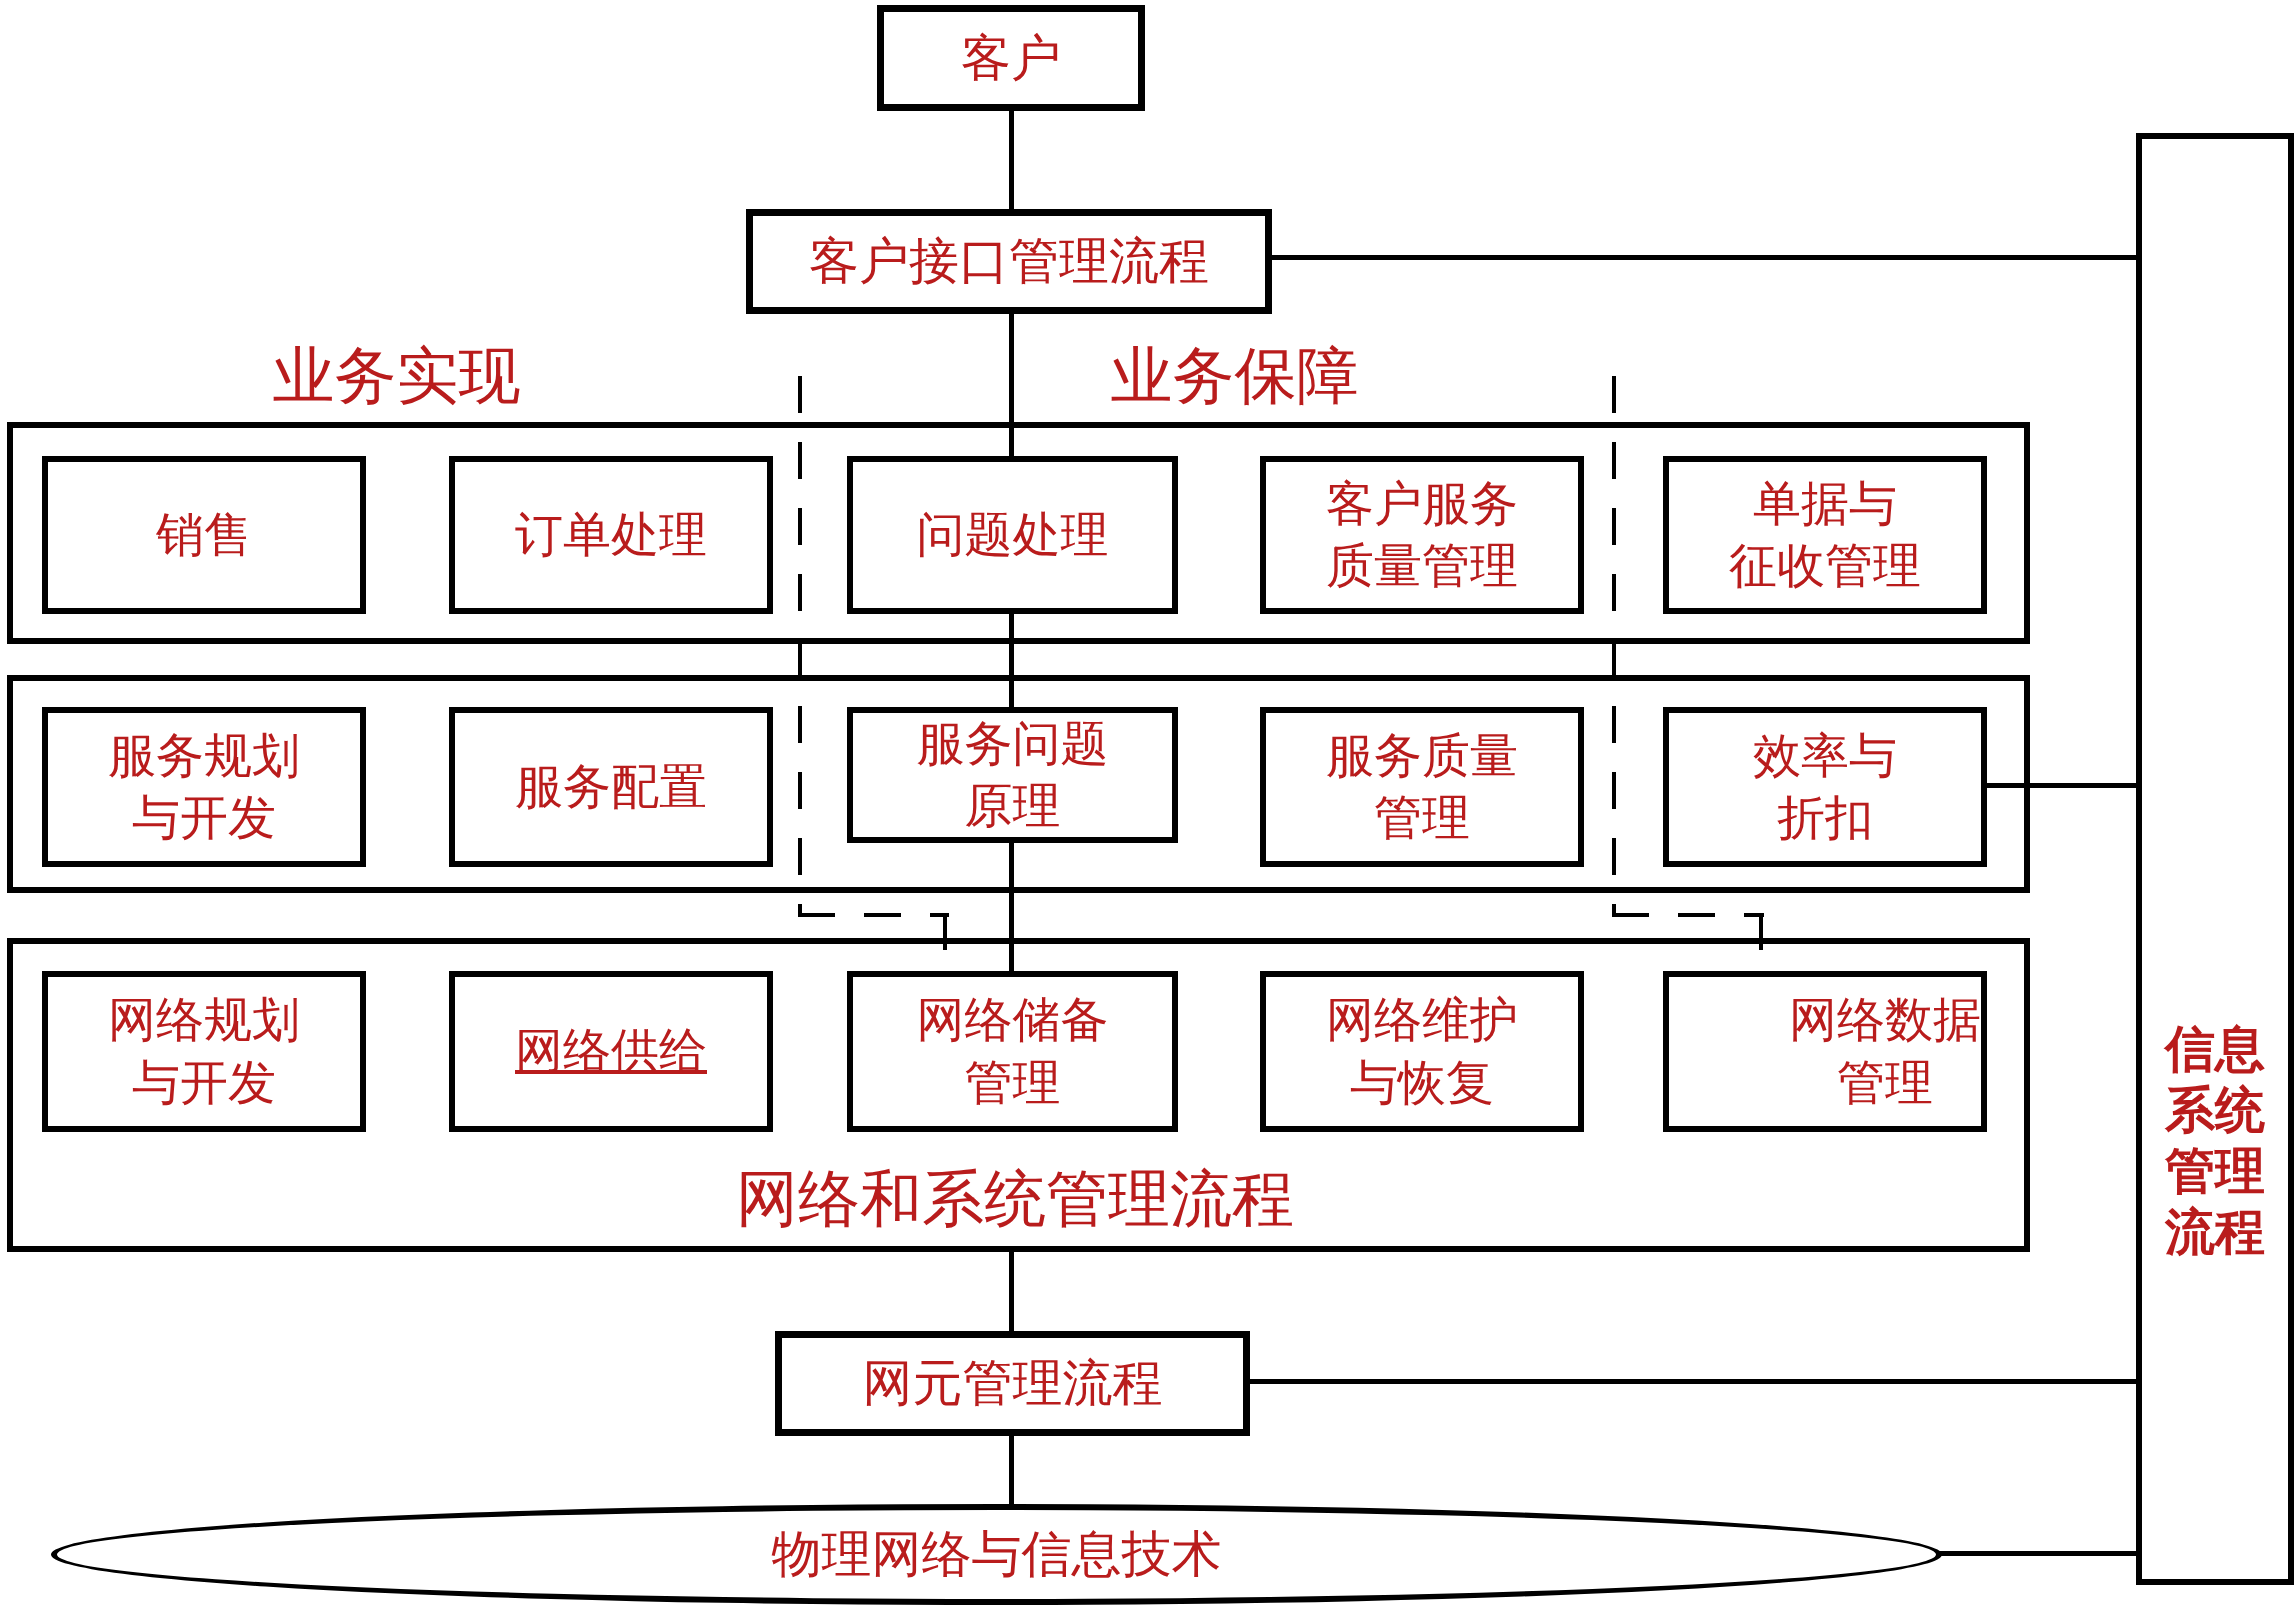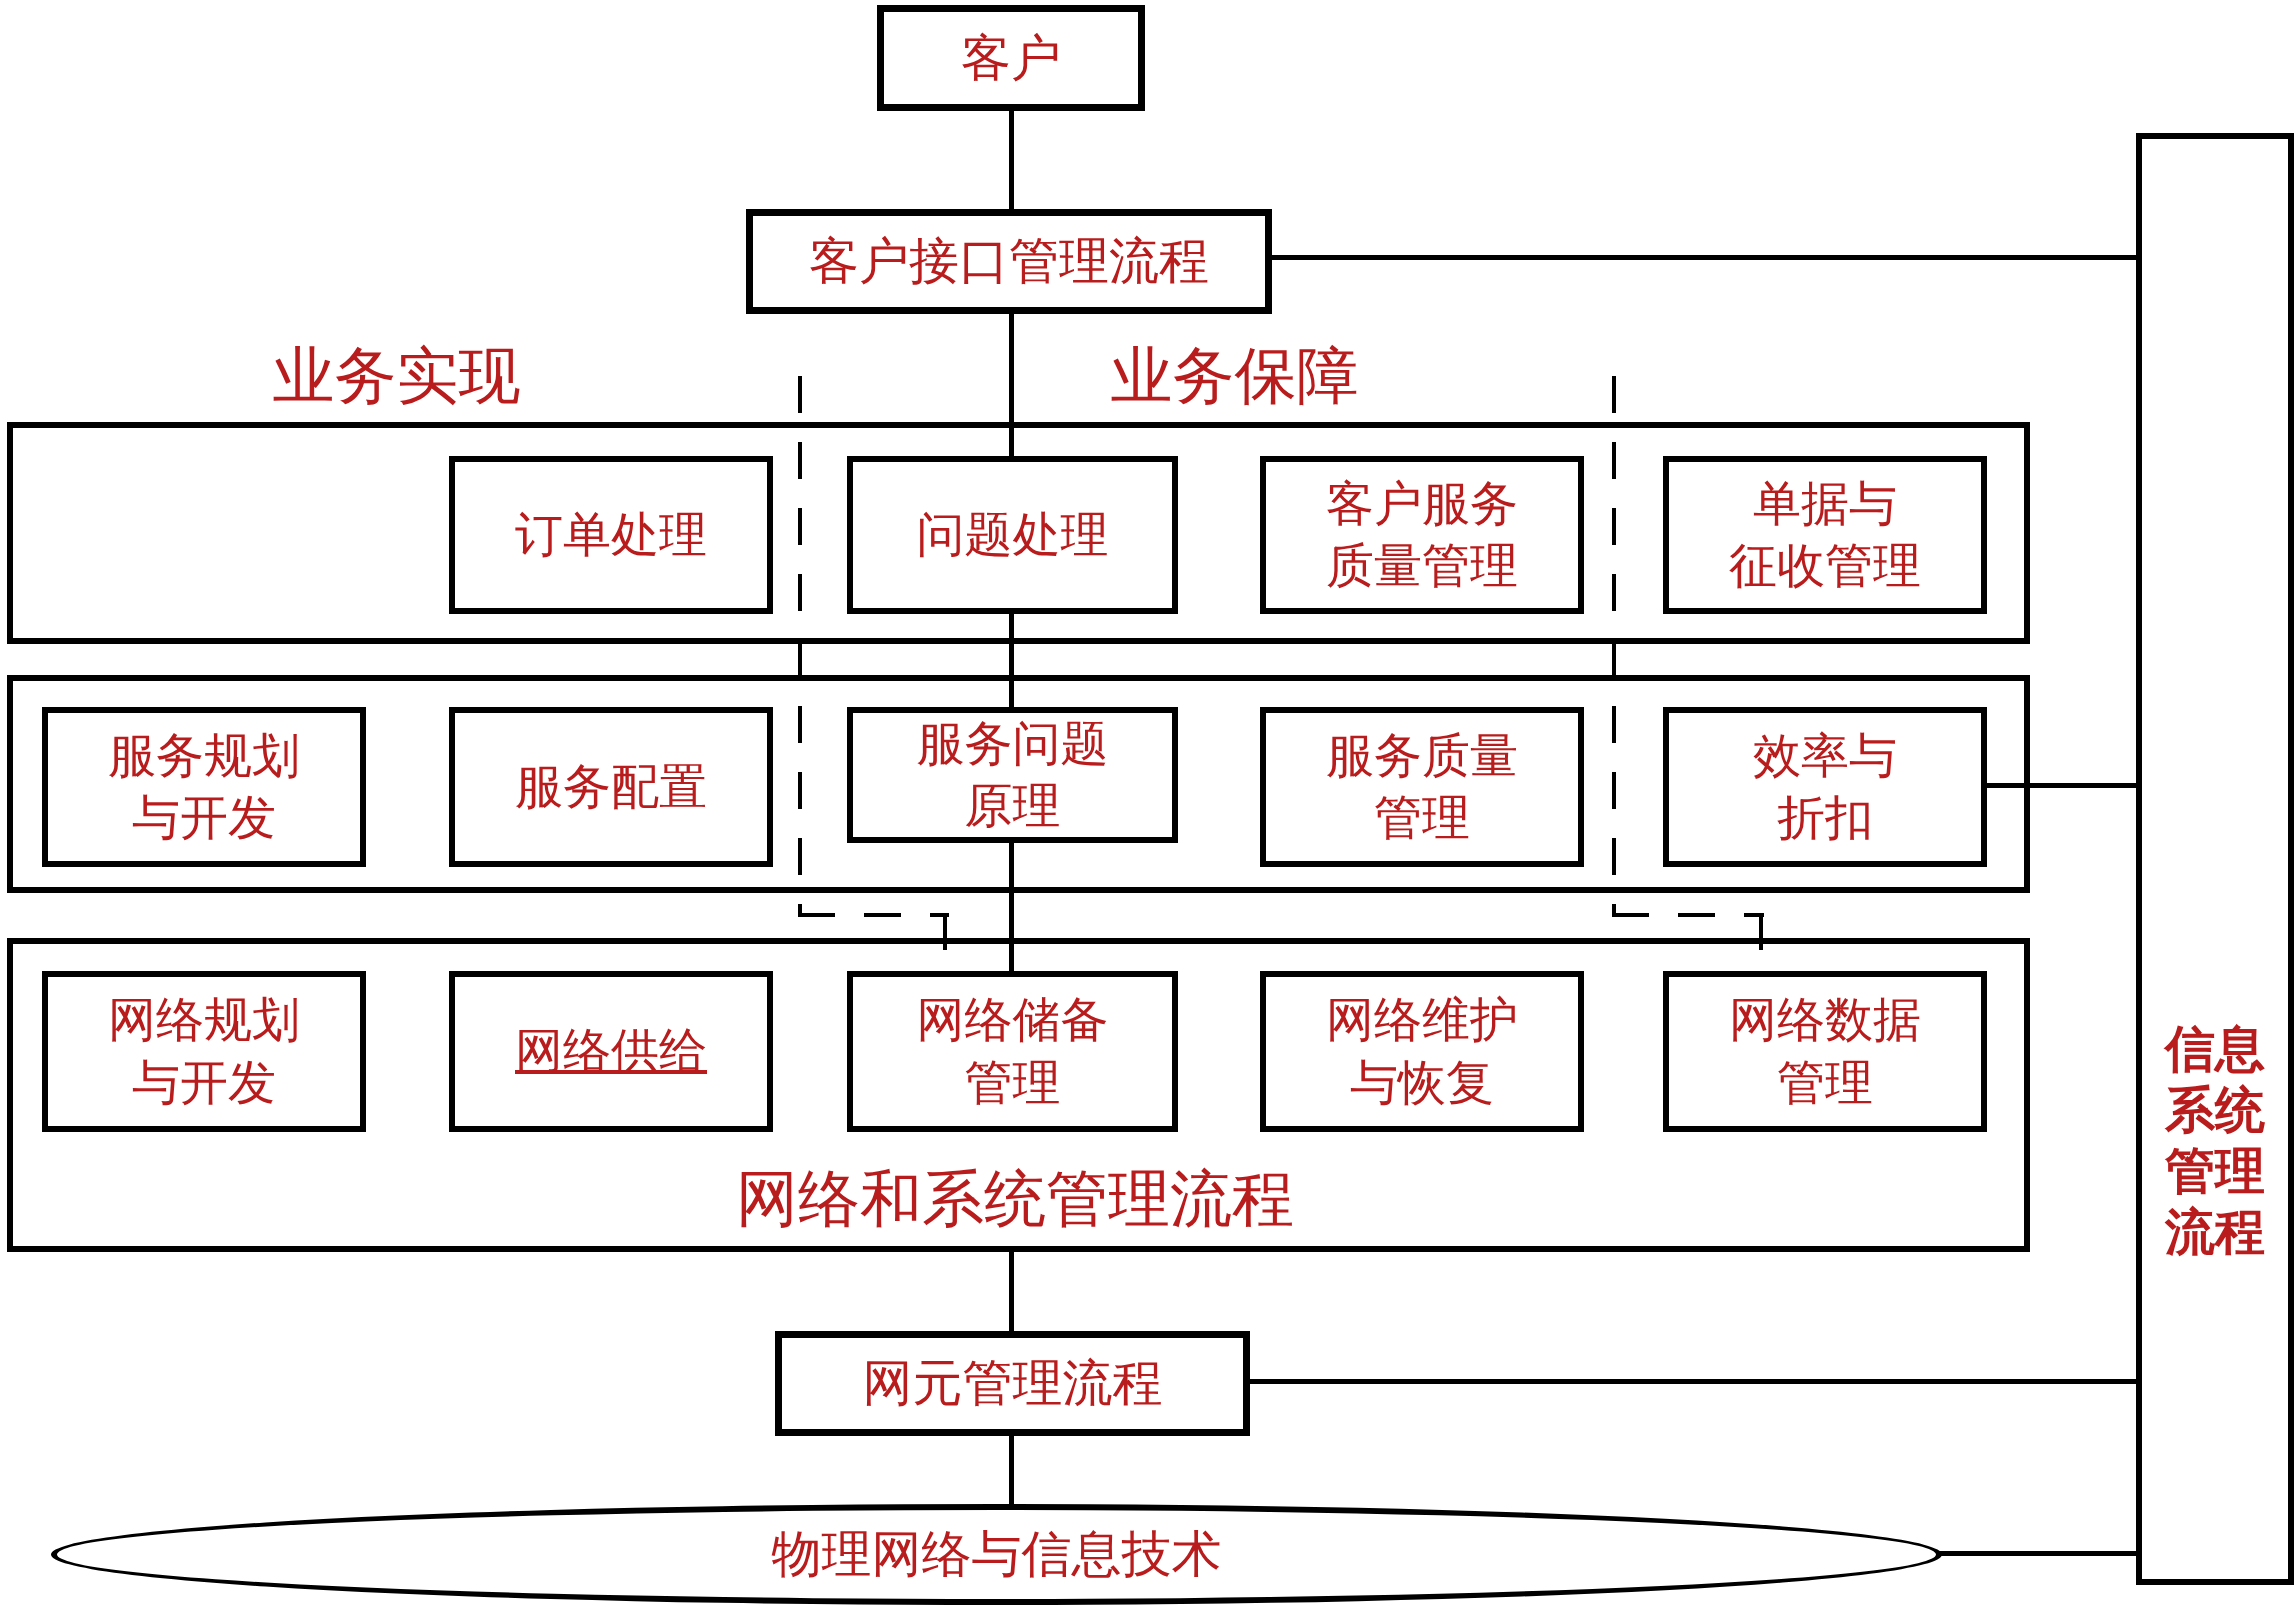--- a/index.html
+++ b/index.html
@@ -77,20 +77,23 @@
   </div>
 
   <div class="abs label" style="left:175px;top:347px;width:443px;height:58px;">
     <span>业务实现</span>
   </div>
   <div class="abs label" style="left:1013px;top:347px;width:443px;height:58px;">
     <span>业务保障</span>
   </div>
 
   <div class="abs row-frame" style="left:7px;top:422px;width:2023px;height:222px;"></div>
+  <div class="abs node fs54" style="left:42px;top:456px;width:324px;height:158px;">
+    <span class="txt">销售</span>
+  </div>
   <div class="abs node fs54" style="left:449px;top:456px;width:324px;height:158px;">
     <span class="txt">订单处理</span>
   </div>
   <div class="abs node fs54" style="left:847px;top:456px;width:331px;height:158px;">
     <span class="txt">问题处理</span>
   </div>
   <div class="abs node fs54" style="left:1260px;top:456px;width:324px;height:158px;">
     <span class="txt">客户服务
 质量管理</span>
   </div>
@@ -129,21 +132,21 @@
     <span class="txt">网络供给</span>
   </div>
   <div class="abs node fs54" style="left:847px;top:971px;width:331px;height:161px;">
     <span class="txt">网络储备
 管理</span>
   </div>
   <div class="abs node fs54" style="left:1260px;top:971px;width:324px;height:161px;">
     <span class="txt">网络维护
 与恢复</span>
   </div>
-  <div class="abs node fs54" style="left:1663px;top:971px;width:324px;height:161px;">
+  <div class="abs node fs54" style="left:1663px;top:971px;width:324px;height:161px;justify-content:flex-end;">
     <span class="txt">网络数据
 管理</span>
   </div>
   <div class="abs label" style="left:572px;top:1163px;width:886px;height:71px;z-index:3;">
     <span>网络和系统管理流程</span>
   </div>
 
   <div class="abs node thick fs56" style="left:775px;top:1331px;width:475px;height:105px;">
     <span class="txt">网元管理流程</span>
   </div>

